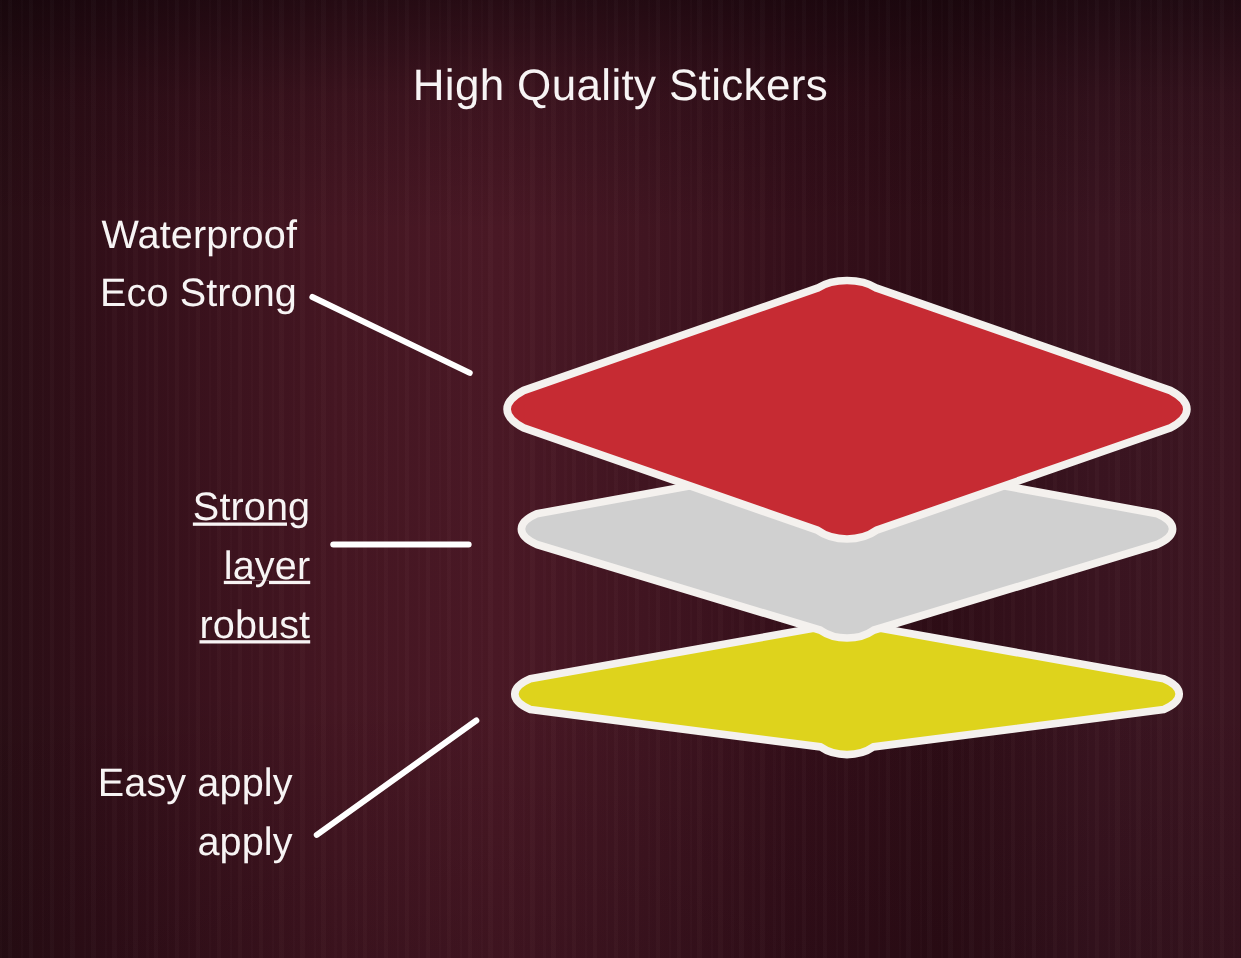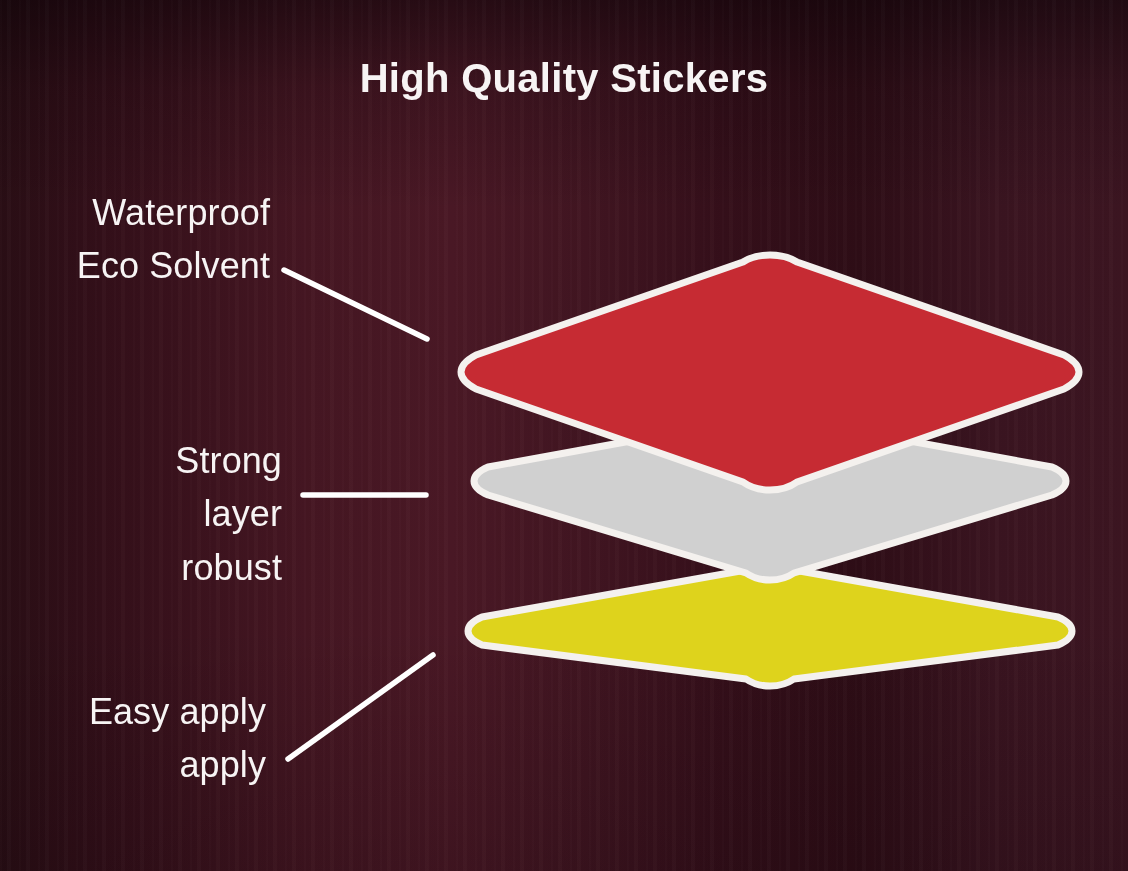--- a/index.html
+++ b/index.html
@@ -47,59 +47,59 @@
 
   
   .title {
     position: absolute;
     left: 0;
     top: 56px;
     width: 1128px;
     text-align: center;
     color: #f6f2f2;
     font-size: 40px;
-    font-weight: 700;
+    font-weight: 400;
     letter-spacing: 0.3px;
     white-space: nowrap;
   }
 
   
   .label {
     position: absolute;
     text-align: right;
     color: #f7f4f4;
     font-size: 36px;
     line-height: 1.48;
     font-weight: 400;
     letter-spacing: 0.1px;
   }
   .label .ln { display: block; }
 
   #label-ink     { left: 10px; top: 186px;  width: 260px; }
-  #label-vinyl   { left: 10px; top: 434px;  width: 272px; }
+  #label-vinyl   { left: 10px; top: 434px;  width: 272px; text-decoration: underline; }
   #label-adhesive{ left: 10px; top: 685px;  width: 256px; }
 
   
   #art {
     position: absolute;
     left: 0; top: 0;
     width: 1128px;
     height: 871px;
   }
 </style>
 </head>
 <body>
 
 <div id="stage" style="background-color: rgb(45, 16, 23);">
 
   <div class="title" style="color: rgb(247, 244, 244);">High Quality Stickers</div>
 
   <div class="label" id="label-ink" style="color: rgb(247, 244, 244);">
     <span class="ln">Waterproof</span>
-    <span class="ln">Eco Solvent</span>
+    <span class="ln">Eco Strong</span>
   </div>
 
   <div class="label" id="label-vinyl" style="color: rgb(247, 244, 244);">
     <span class="ln">Strong</span>
     <span class="ln">layer</span>
     <span class="ln">robust</span>
   </div>
 
   <div class="label" id="label-adhesive" style="color: rgb(247, 244, 244); text-align: right;">
     <span class="ln">Easy apply</span>

